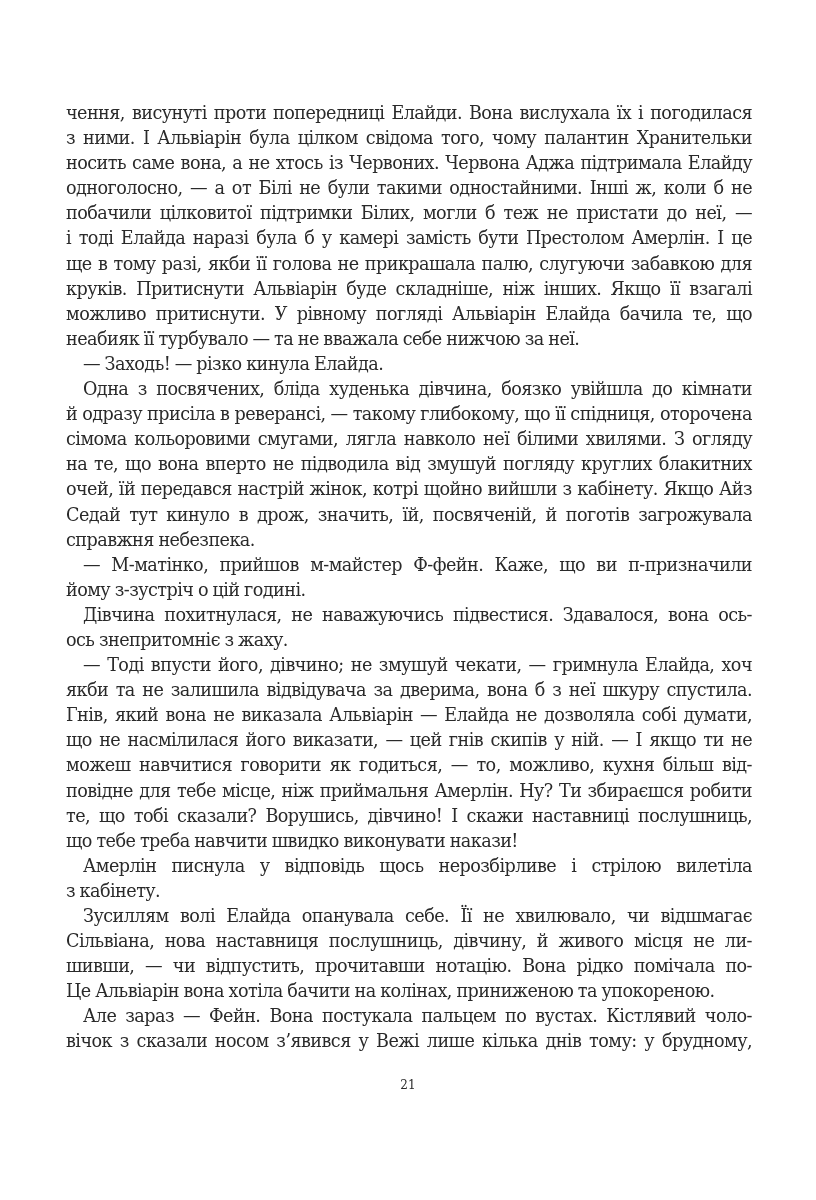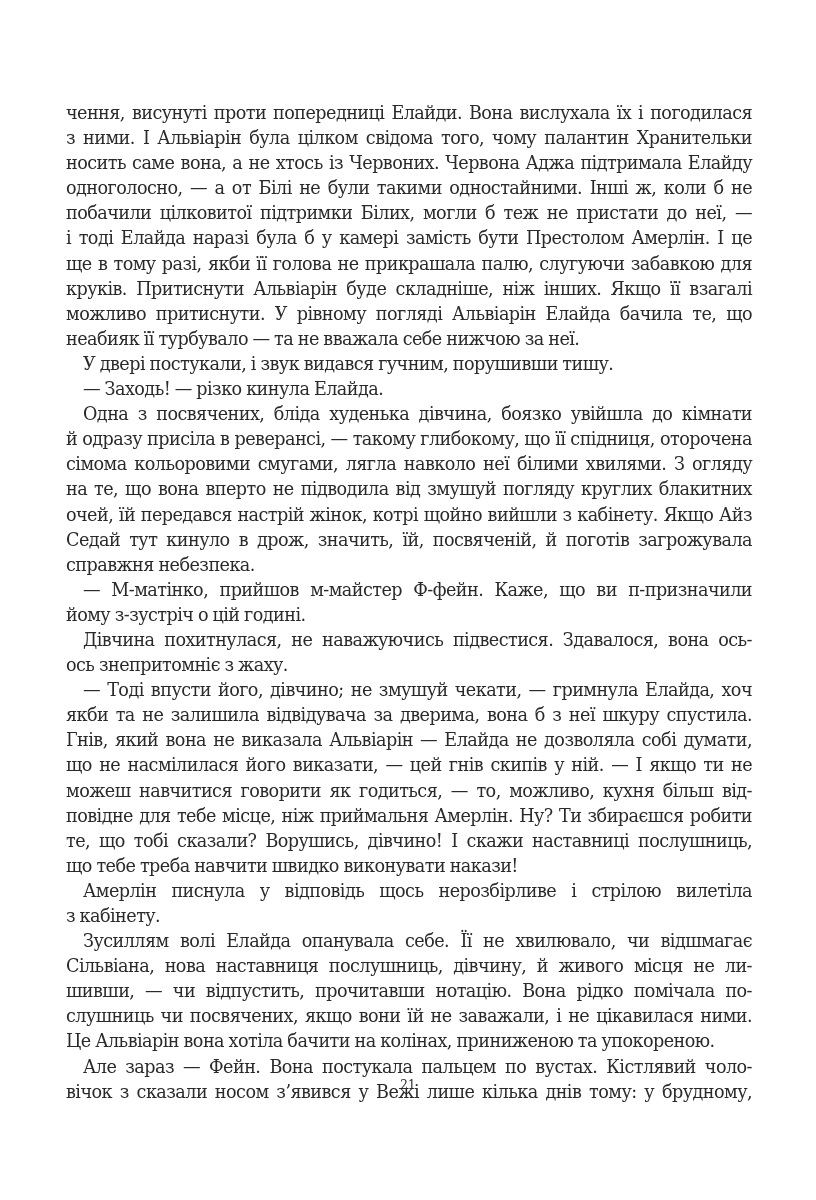--- a/index.html
+++ b/index.html
@@ -50,23 +50,20 @@
         <span class="line" style="display: block;">носить саме вона, а не хтось із Червоних. Червона Аджа підтримала Елайду</span>
         <span class="line" style="display: block;">одноголосно, — а от Білі не були такими одностайними. Інші ж, коли б не</span>
         <span class="line" style="display: block;">побачили цілковитої підтримки Білих, могли б теж не пристати до неї, —</span>
         <span class="line" style="display: block;">і тоді Елайда наразі була б у камері замість бути Престолом Амерлін. І це</span>
         <span class="line" style="display: block;">ще в тому разі, якби її голова не прикрашала палю, слугуючи забавкою для</span>
         <span class="line" style="display: block;">круків. Притиснути Альвіарін буде складніше, ніж інших. Якщо її взагалі</span>
         <span class="line" style="display: block;">можливо притиснути. У рівному погляді Альвіарін Елайда бачила те, що</span>
         <span class="line last" style="display: block;">неабияк її турбувало — та не вважала себе нижчою за неї.</span>
       </div>
       <div>
-        <span class="line indent last" style="display: block;">У двері постукали, і звук видався гучним, порушивши тишу.</span>
-      </div>
-      <div>
         <span class="line indent last" style="display: block;">— Заходь! — різко кинула Елайда.</span>
       </div>
       <div>
         <span class="line indent" style="display: block;">Одна з посвячених, бліда худенька дівчина, боязко увійшла до кімнати</span>
         <span class="line" style="display: block;">й одразу присіла в реверансі, — такому глибокому, що її спідниця, оторочена</span>
         <span class="line" style="display: block;">сімома кольоровими смугами, лягла навколо неї білими хвилями. З огляду</span>
         <span class="line" style="display: block;">на те, що вона вперто не підводила від змушуй погляду круглих блакитних</span>
         <span class="line" style="display: block;">очей, їй передався настрій жінок, котрі щойно вийшли з кабінету. Якщо Айз</span>
         <span class="line" style="display: block;">Седай тут кинуло в дрож, значить, їй, посвяченій, й поготів загрожувала</span>
         <span class="line last" style="display: block;">справжня небезпека.</span>
@@ -90,21 +87,20 @@
         <span class="line last" style="display: block;">що тебе треба навчити швидко виконувати накази!</span>
       </div>
       <div>
         <span class="line indent" style="display: block;">Амерлін писнула у відповідь щось нерозбірливе і стрілою вилетіла</span>
         <span class="line last" style="display: block;">з кабінету.</span>
       </div>
       <div>
         <span class="line indent" style="display: block;">Зусиллям волі Елайда опанувала себе. Її не хвилювало, чи відшмагає</span>
         <span class="line" style="display: block;">Сільвіана, нова наставниця послушниць, дівчину, й живого місця не ли-</span>
         <span class="line" style="display: block;">шивши, — чи відпустить, прочитавши нотацію. Вона рідко помічала по-</span>
-        <span class="line" style="display: block;">слушниць чи посвячених, якщо вони їй не заважали, і не цікавилася ними.</span>
         <span class="line last" style="display: block;">Це Альвіарін вона хотіла бачити на колінах, приниженою та упокореною.</span>
       </div>
       <div>
         <span class="line indent" style="display: block;">Але зараз — Фейн. Вона постукала пальцем по вустах. Кістлявий чоло-</span>
         <span class="line" style="display: block;">вічок з сказали носом з’явився у Вежі лише кілька днів тому: у брудному,</span>
       </div>
     </div>
   <div class="page-number">21</div>
 </div>
 

